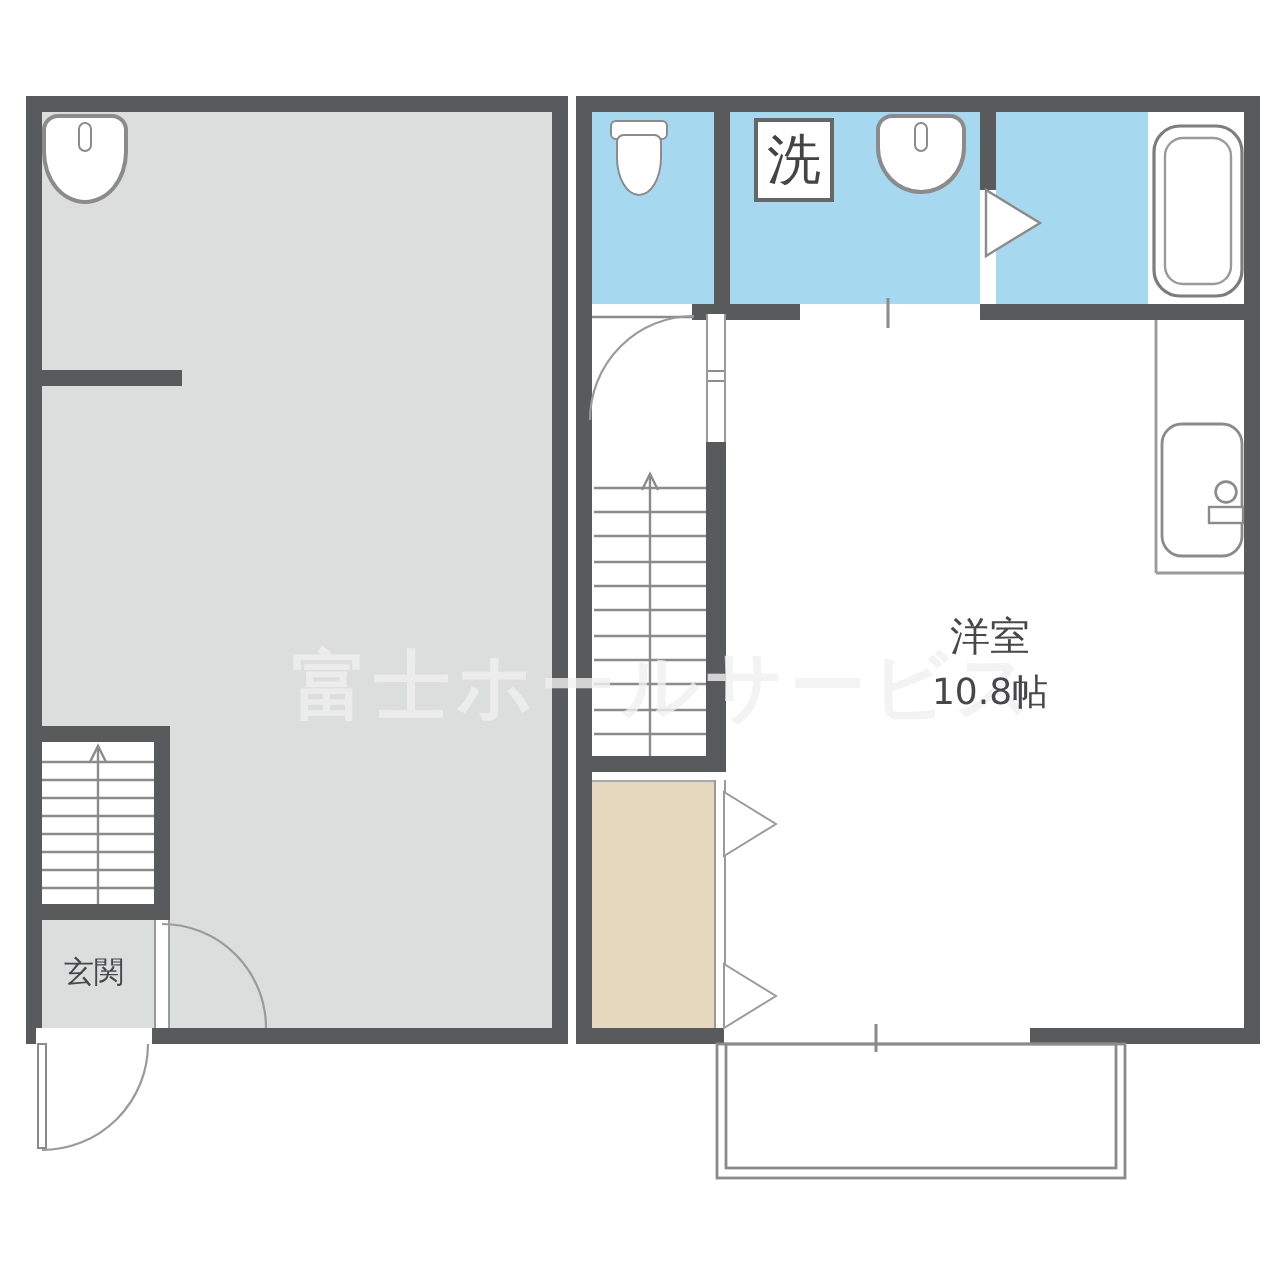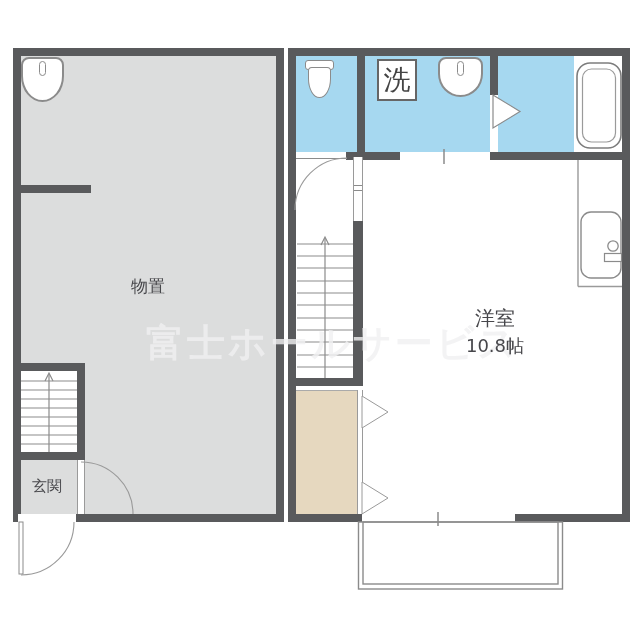--- a/index.html
+++ b/index.html
@@ -129,18 +129,17 @@
     <path d="M438 512 V526" stroke="#8b8b8b" stroke-width="1.5"></path>
 
     <g fill="none" stroke="#8b8b8b" stroke-width="1.4">
       <rect x="358.5" y="522" width="204" height="67"></rect>
       <rect x="363" y="522" width="195" height="62"></rect>
     </g>
   </svg>
 
   <div class="watermark">富士ホールサービス</div>
 
-  <div class="label" style="left:103px;top:275px;width:90px;font-size:17px;">物置</div>
   <div class="label" style="left:21px;top:477px;width:52px;font-size:15px;">玄関</div>
   <div class="label" style="left:430px;top:305px;width:130px;font-size:20px;">洋室</div>
   <div class="label" style="left:430px;top:334px;width:130px;font-size:18px;">10.8帖</div>
 
 </div>
 
 </body></html>

